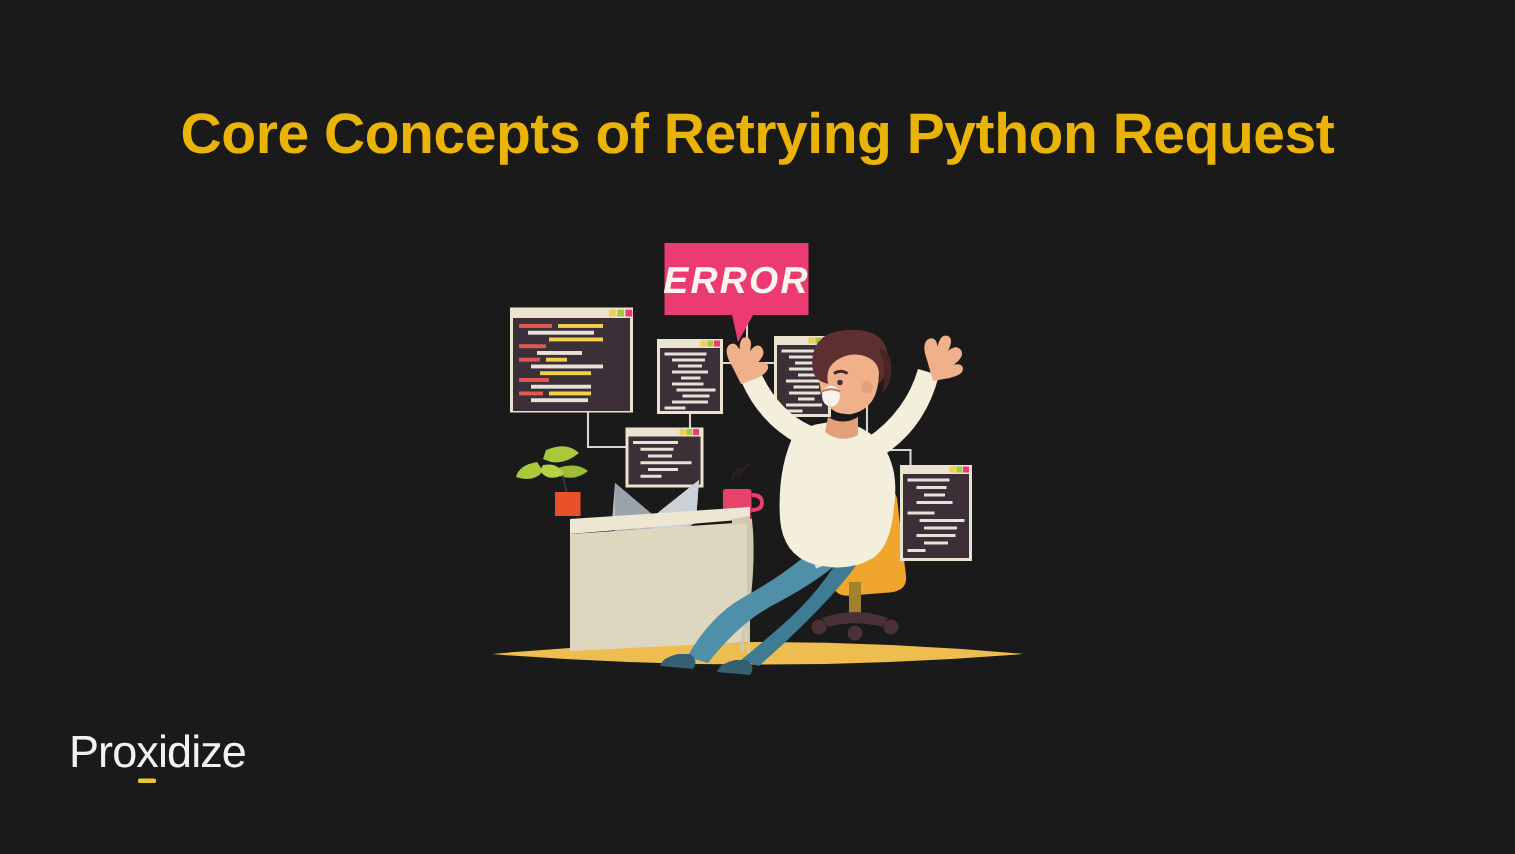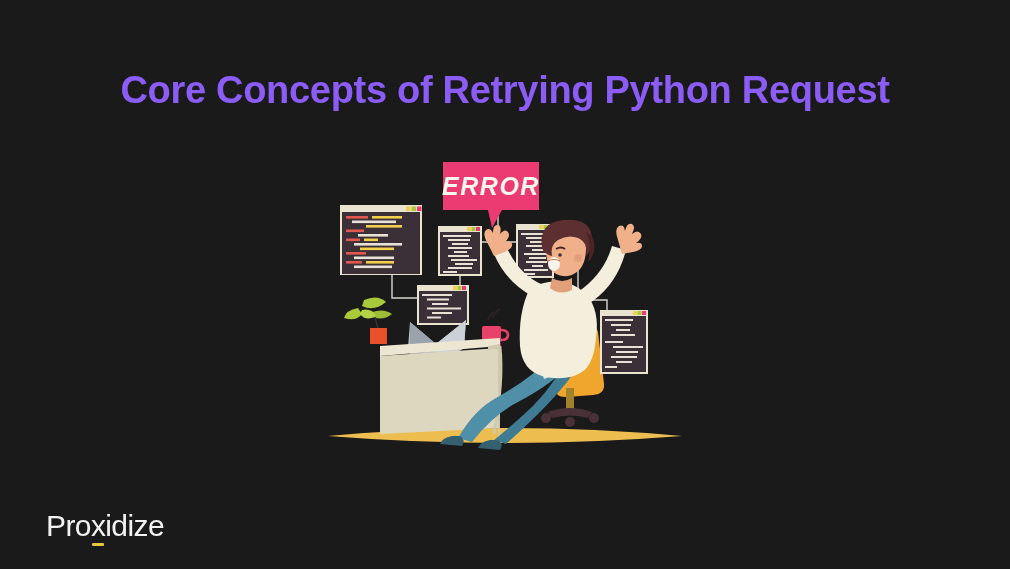--- a/index.html
+++ b/index.html
@@ -11,40 +11,39 @@
     position:relative;
   }
   #page{
     position:absolute;inset:0;
     background:#1a1a1a;
   }
   .title{
     position:absolute;
     left:0;right:0;top:44px;
     text-align:center;
-    color:#8b5cf6;
+    color:#eab308;
     font-family:"Liberation Sans", sans-serif;
     font-size:38px;
     font-weight:bold;
     letter-spacing:-0.3px;
     line-height:1.15;
     white-space:nowrap;
   }
   .logo{
     position:absolute;
     left:46px;top:487px;
     color:#f2f2f2;
     font-family:"Liberation Sans", sans-serif;
     font-size:30px;
     font-weight:400;
     letter-spacing:-0.6px;
     line-height:1;
     display:flex;
     align-items:flex-end;
-    margin-top:24px;
   }
   .logo .lx{
     position:relative;
     display:inline-block;
   }
   .logo .lx::after{
     content:"";
     position:absolute;
     left:1px;right:1px;bottom:-5px;
     height:3px;

